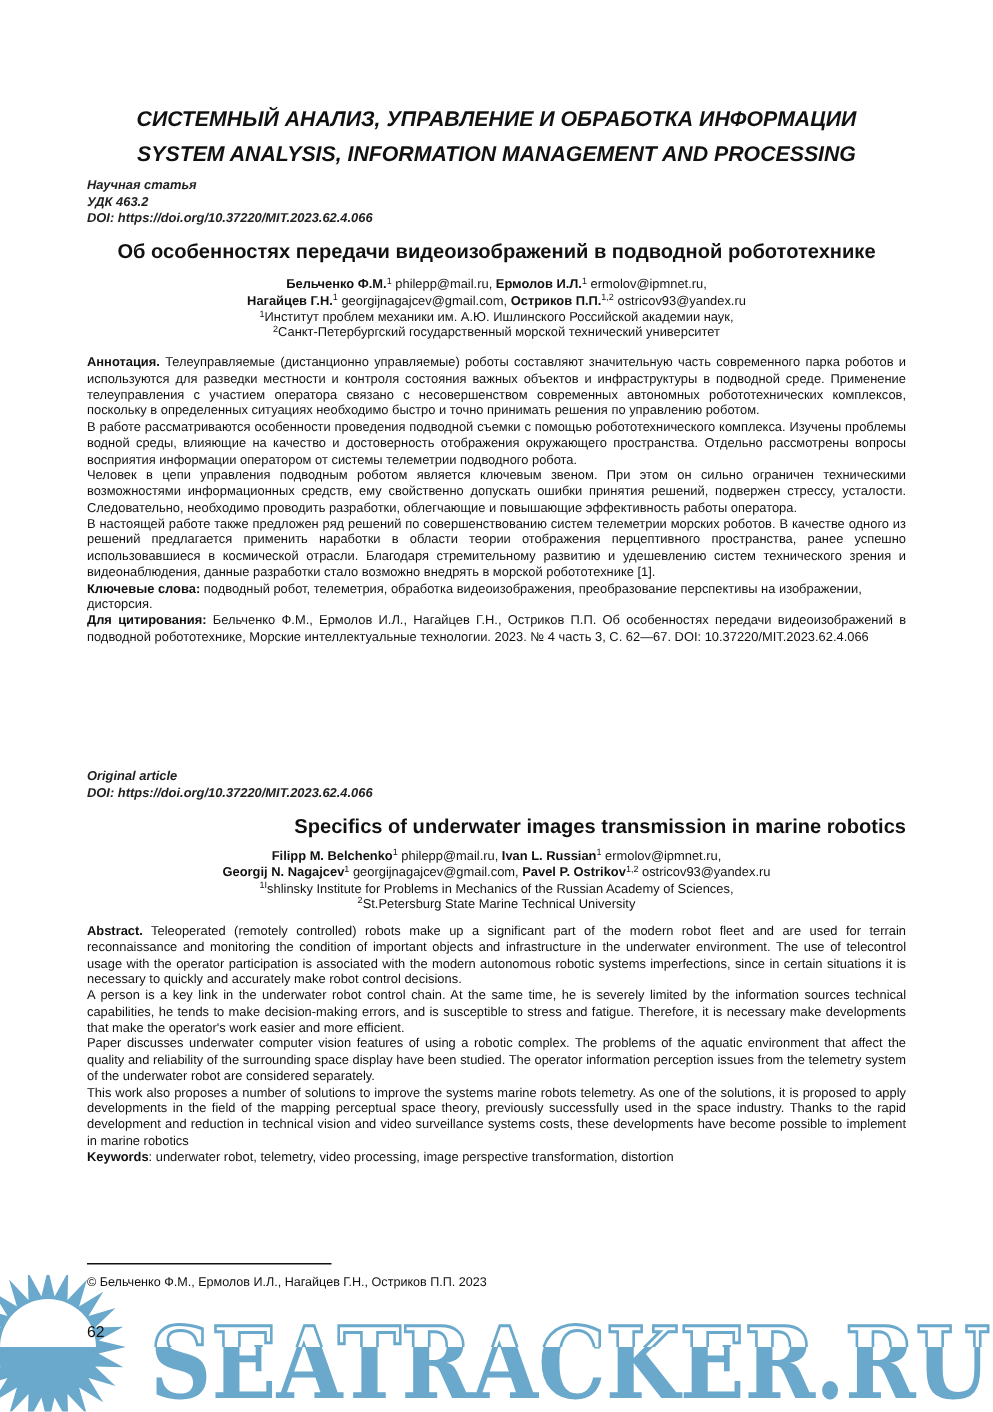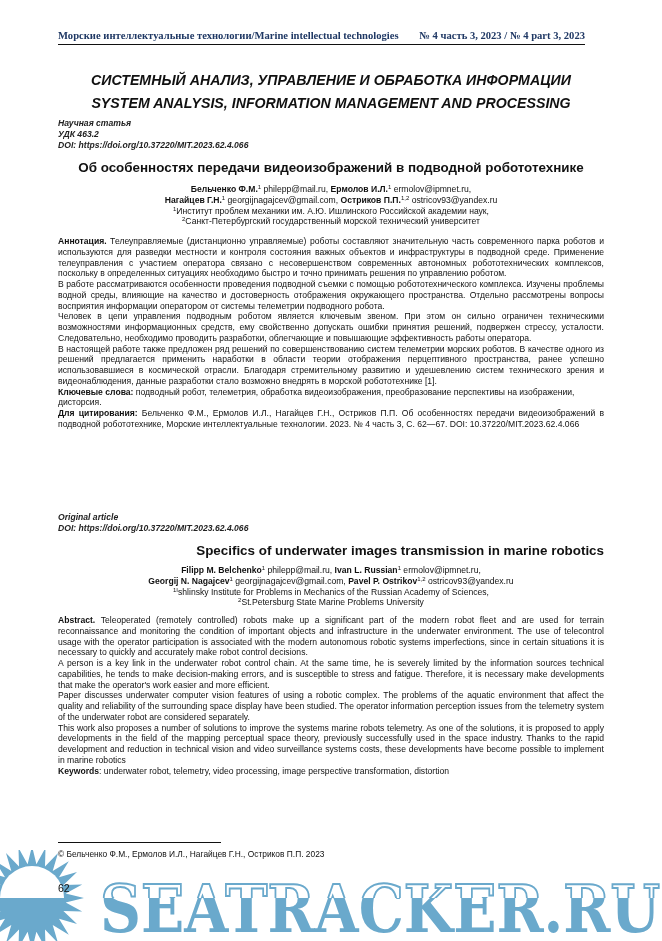--- a/index.html
+++ b/index.html
@@ -28,24 +28,20 @@
   .footnote-rule { position: absolute; left: 58px; top: 842px; width: 163px; border-top: 1px solid #111; }
   .copyright { position: absolute; left: 58px; top: 849px; font-size: 8.4px; color: #111; }
   .watermark { position: absolute; left: 0; top: 850px; width: 662px; height: 91px; }
   .page-num { position: absolute; left: 58px; top: 882px; font-size: 10.5px; color: #111; }
 </style>
 </head>
 <body>
 
 <div class="page">
 
-  <div class="run-header">
-    <span>Морские интеллектуальные технологии/Marine intellectual technologies</span>
-    <span>№ 4 часть 3, 2023 / № 4 part 3, 2023</span>
-  </div>
 
   <div class="section sec-ru">СИСТЕМНЫЙ АНАЛИЗ, УПРАВЛЕНИЕ И ОБРАБОТКА ИНФОРМАЦИИ</div>
   <div class="section sec-en">SYSTEM ANALYSIS, INFORMATION MANAGEMENT AND PROCESSING</div>
 
   <div class="meta meta-ru">
     <div>Научная статья</div>
     <div>УДК 463.2</div>
     <div>DOI: https://doi.org/10.37220/MIT.2023.62.4.066</div>
   </div>
 
@@ -91,21 +87,21 @@
       <b>Ivan L. Russian</b><sup>1</sup>
       <span>ermolov@ipmnet.ru,</span>
     </div>
     <div>
       <b>Georgij N. Nagajcev</b><sup>1</sup>
       <span>georgijnagajcev@gmail.com,</span>
       <b>Pavel P. Ostrikov</b><sup>1,2</sup>
       <span>ostricov93@yandex.ru</span>
     </div>
     <div><sup>1I</sup><span>shlinsky Institute for Problems in Mechanics of the Russian Academy of Sciences,</span></div>
-    <div><sup>2</sup><span>St.Petersburg State Marine Problems University</span></div>
+    <div><sup>2</sup><span>St.Petersburg State Marine Technical University</span></div>
   </div>
 
   <div class="body-text en-body">
     <p><b>Abstract.</b><span> Teleoperated (remotely controlled) robots make up a significant part of the modern robot fleet and are used for terrain reconnaissance and monitoring the condition of important objects and infrastructure in the underwater environment. The use of telecontrol usage with the operator participation is associated with the modern autonomous robotic systems imperfections, since in certain situations it is necessary to quickly and accurately make robot control decisions.</span></p>
     <p>A person is a key link in the underwater robot control chain. At the same time, he is severely limited by the information sources technical capabilities, he tends to make decision-making errors, and is susceptible to stress and fatigue. Therefore, it is necessary make developments that make the operator's work easier and more efficient.</p>
     <p>Paper discusses underwater computer vision features of using a robotic complex. The problems of the aquatic environment that affect the quality and reliability of the surrounding space display have been studied. The operator information perception issues from the telemetry system of the underwater robot are considered separately.</p>
     <p>This work also proposes a number of solutions to improve the systems marine robots telemetry. As one of the solutions, it is proposed to apply developments in the field of the mapping perceptual space theory, previously successfully used in the space industry. Thanks to the rapid development and reduction in technical vision and video surveillance systems costs, these developments have become possible to implement in marine robotics</p>
     <p style="text-align:left"><b>Keywords</b><span>: underwater robot, telemetry, video processing, image perspective transformation, distortion</span></p>
   </div>
 

